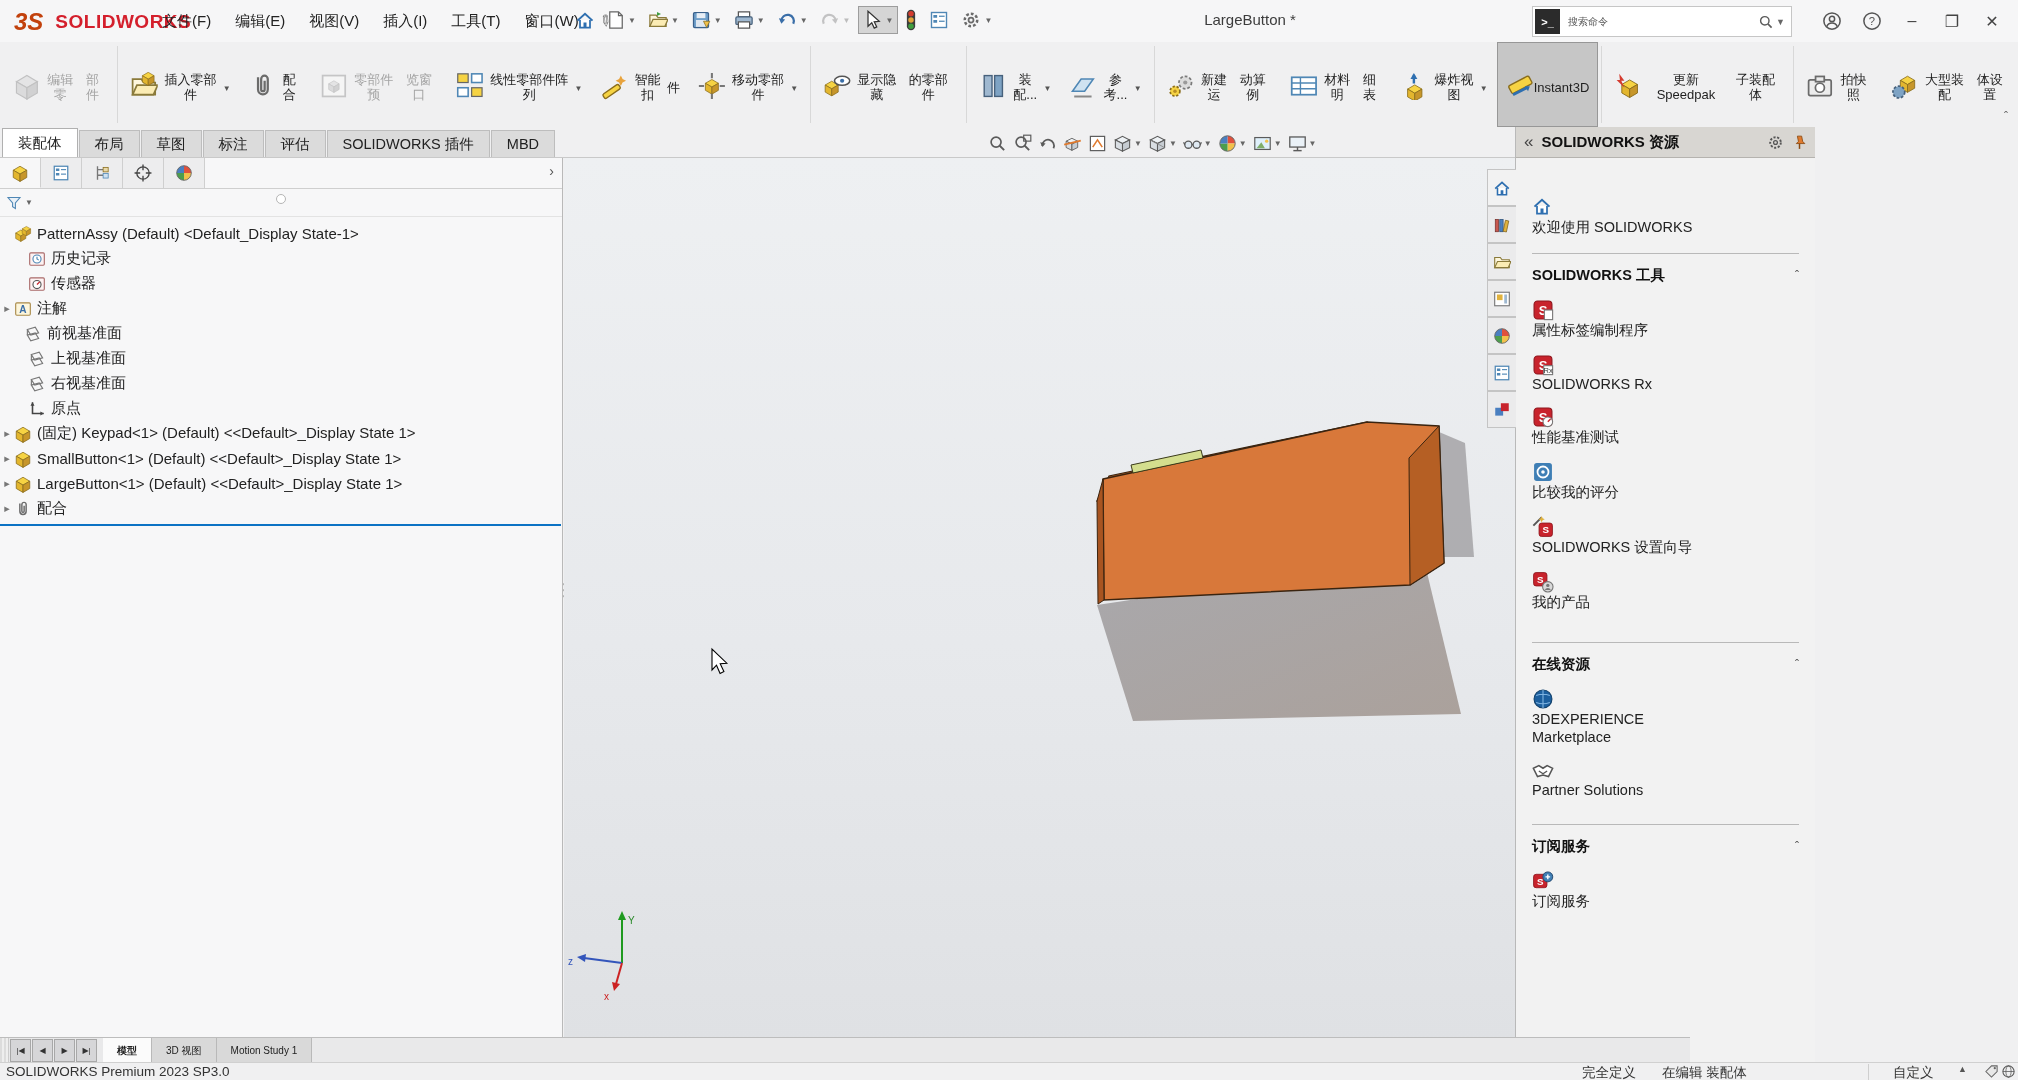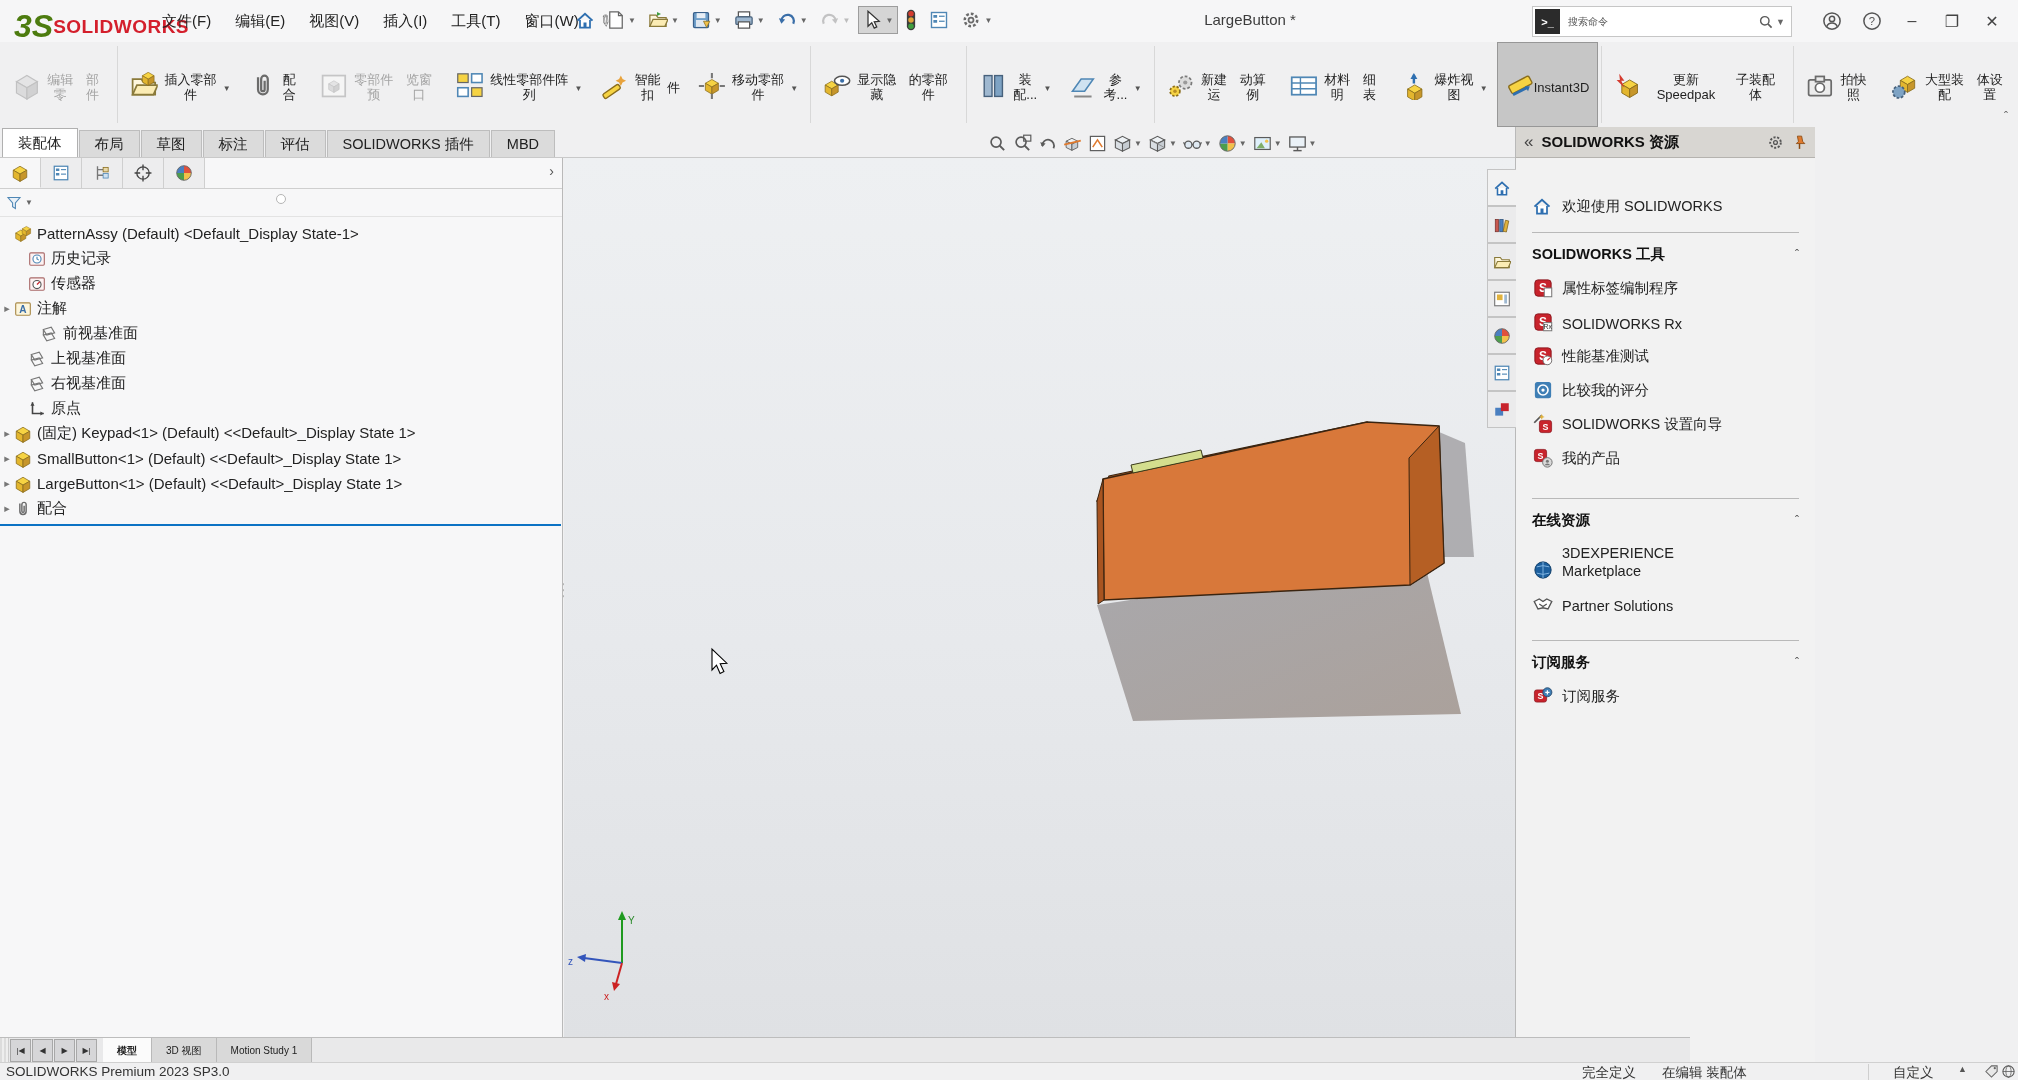--- a/index.html
+++ b/index.html
@@ -1,21 +1,21 @@
 <!DOCTYPE html>
 <html><head>
 <meta charset="utf-8">
 <style>
   html,body{margin:0;padding:0;background:#888;}
   .app{position:relative;width:2018px;height:1080px;background:#f0f0f1;overflow:hidden;
        font-family:"Liberation Sans","DejaVu Sans",sans-serif;color:#222;}
   
   .titlebar{position:absolute;top:0;left:0;width:2018px;height:42px;background:#f6f6f7;border-bottom:1px solid #e2e2e2;}
   .brand{position:absolute;left:14px;top:8px;display:flex;align-items:center;}
-  .brand-glyph{font-weight:bold;font-style:italic;font-size:32px;color:#4d7c0f;margin-right:0;}
+  .brand-glyph{font-weight:bold;font-style:italic;font-size:24px;color:#c2410c;margin-right:12px;}
   .brand-name{font-size:19px;font-weight:bold;color:#d41f2c;letter-spacing:.5px;}
   .menus{position:absolute;left:150px;top:0;height:42px;display:flex;align-items:center;}
   .menu{font-size:15px;padding:0 12px;height:42px;line-height:42px;cursor:default;}
   .pin-glyph{font-size:15px;color:#777;transform:rotate(40deg);display:inline-block;padding:0 8px;}
   .qat{position:absolute;left:570px;top:5px;display:flex;align-items:center;}
   .qbtn{display:flex;align-items:center;padding:3px 4px;margin-right:2px;border:1px solid transparent;}
   .qbtn .dd{font-size:8px;color:#666;margin-left:3px;}
   .qbtn.sel{background:#d5d5d5;border:1px solid #9d9d9d;}
   .qbtn.dis{opacity:.4;}
   .win-title{position:absolute;left:1150px;top:11px;width:200px;text-align:center;font-size:15px;color:#3c3c3c;}
@@ -67,21 +67,21 @@
   .vp-controls span{margin:0 6px;font-size:13px;}
   
   .taskpane{position:absolute;top:0;right:0;width:300px;height:935px;background:#f2f2f2;border-left:1px solid #b9b9b9;box-sizing:border-box;}
   .tp-header{height:31px;background:#d8d6d2;border-bottom:1px solid #b5b3af;display:flex;align-items:center;padding:0 8px;box-sizing:border-box;}
   .tp-header .back{color:#444;font-size:17px;margin-right:8px;}
   .tp-header .tp-title{font-size:15px;font-weight:bold;color:#111;flex:1;}
   .tp-tabs{position:absolute;left:-29px;top:42px;width:29px;}
   .tp-tab{width:29px;height:37px;background:#ebebec;border:1px solid #c4c4c4;border-right:none;display:flex;align-items:center;justify-content:center;box-sizing:border-box;}
   .tp-tab.active{background:#f2f2f2;}
   .tp-body{padding:14px 16px;font-size:14.5px;}
-  .tp-link{display:flex;align-items:flex-end;margin-bottom:14px;color:#222;}
+  .tp-link{display:flex;align-items:flex-start;margin-bottom:14px;color:#222;flex-direction:column;}
   .tp-link .tic{width:22px;height:20px;margin-right:8px;flex:0 0 22px;}
   .tp-hr{border:none;border-top:1px solid #b9b9b9;margin:16px 0 12px 0;}
   .tp-sec{display:flex;align-items:center;font-weight:bold;font-size:14.5px;margin-bottom:14px;color:#111;}
   .tp-sec .caret{margin-left:auto;color:#555;font-size:12px;font-weight:normal;}
   
   .bottombar{position:absolute;top:1037px;left:0;width:1690px;height:25px;background:#e9e9ea;border-top:1px solid #bdbdbd;display:flex;align-items:stretch;}
   .nav-grip{width:8px;border-right:1px solid #cccccc;background:repeating-linear-gradient(90deg,#dcdcdc 0 2px,#eee 2px 4px);}
   .navbtn{width:19px;background:#d6d6d8;border:1px solid #a8a8a8;margin:1px 0 1px 1px;display:flex;align-items:center;justify-content:center;font-size:8px;color:#333;}
   .dtab{padding:0 14px;display:flex;align-items:center;font-size:10px;background:#d9d9d9;border-right:1px solid #b9b9b9;color:#222;}
   .dtab.active{background:#fbfbfb;font-weight:bold;}
@@ -551,21 +551,21 @@
           <span>传感器</span>
         </div>
         <div class="trow">
           <span class="exp">▸</span>
           <svg class="ti" viewBox="0 0 16 16">
               <rect x="1.5" y="2.5" width="13" height="11" rx="1" fill="#fdf6dc" stroke="#a98a4a" stroke-width="1"></rect>
               <text x="8" y="11.6" font-size="9" font-weight="bold" text-anchor="middle" fill="#3a6ea8" font-family="Liberation Sans,sans-serif">A</text>
             </svg>
           <span>注解</span>
         </div>
-        <div class="trow" style="padding-left:40px">
+        <div class="trow" style="padding-left:24px">
           <svg class="ti" viewBox="0 0 16 16">
               <polygon points="3,4 10,2 13,7 6,9" fill="none" stroke="#777" stroke-width="1"></polygon>
               <polygon points="3,9 10,7 13,12 6,14" fill="none" stroke="#777" stroke-width="1"></polygon>
               <line x1="3" y1="4" x2="3" y2="9" stroke="#777" stroke-width="1"></line>
             </svg>
           <span>前视基准面</span>
         </div>
         <div class="trow" style="padding-left:28px">
           <svg class="ti" viewBox="0 0 16 16">
               <polygon points="3,4 10,2 13,7 6,9" fill="none" stroke="#777" stroke-width="1"></polygon>

